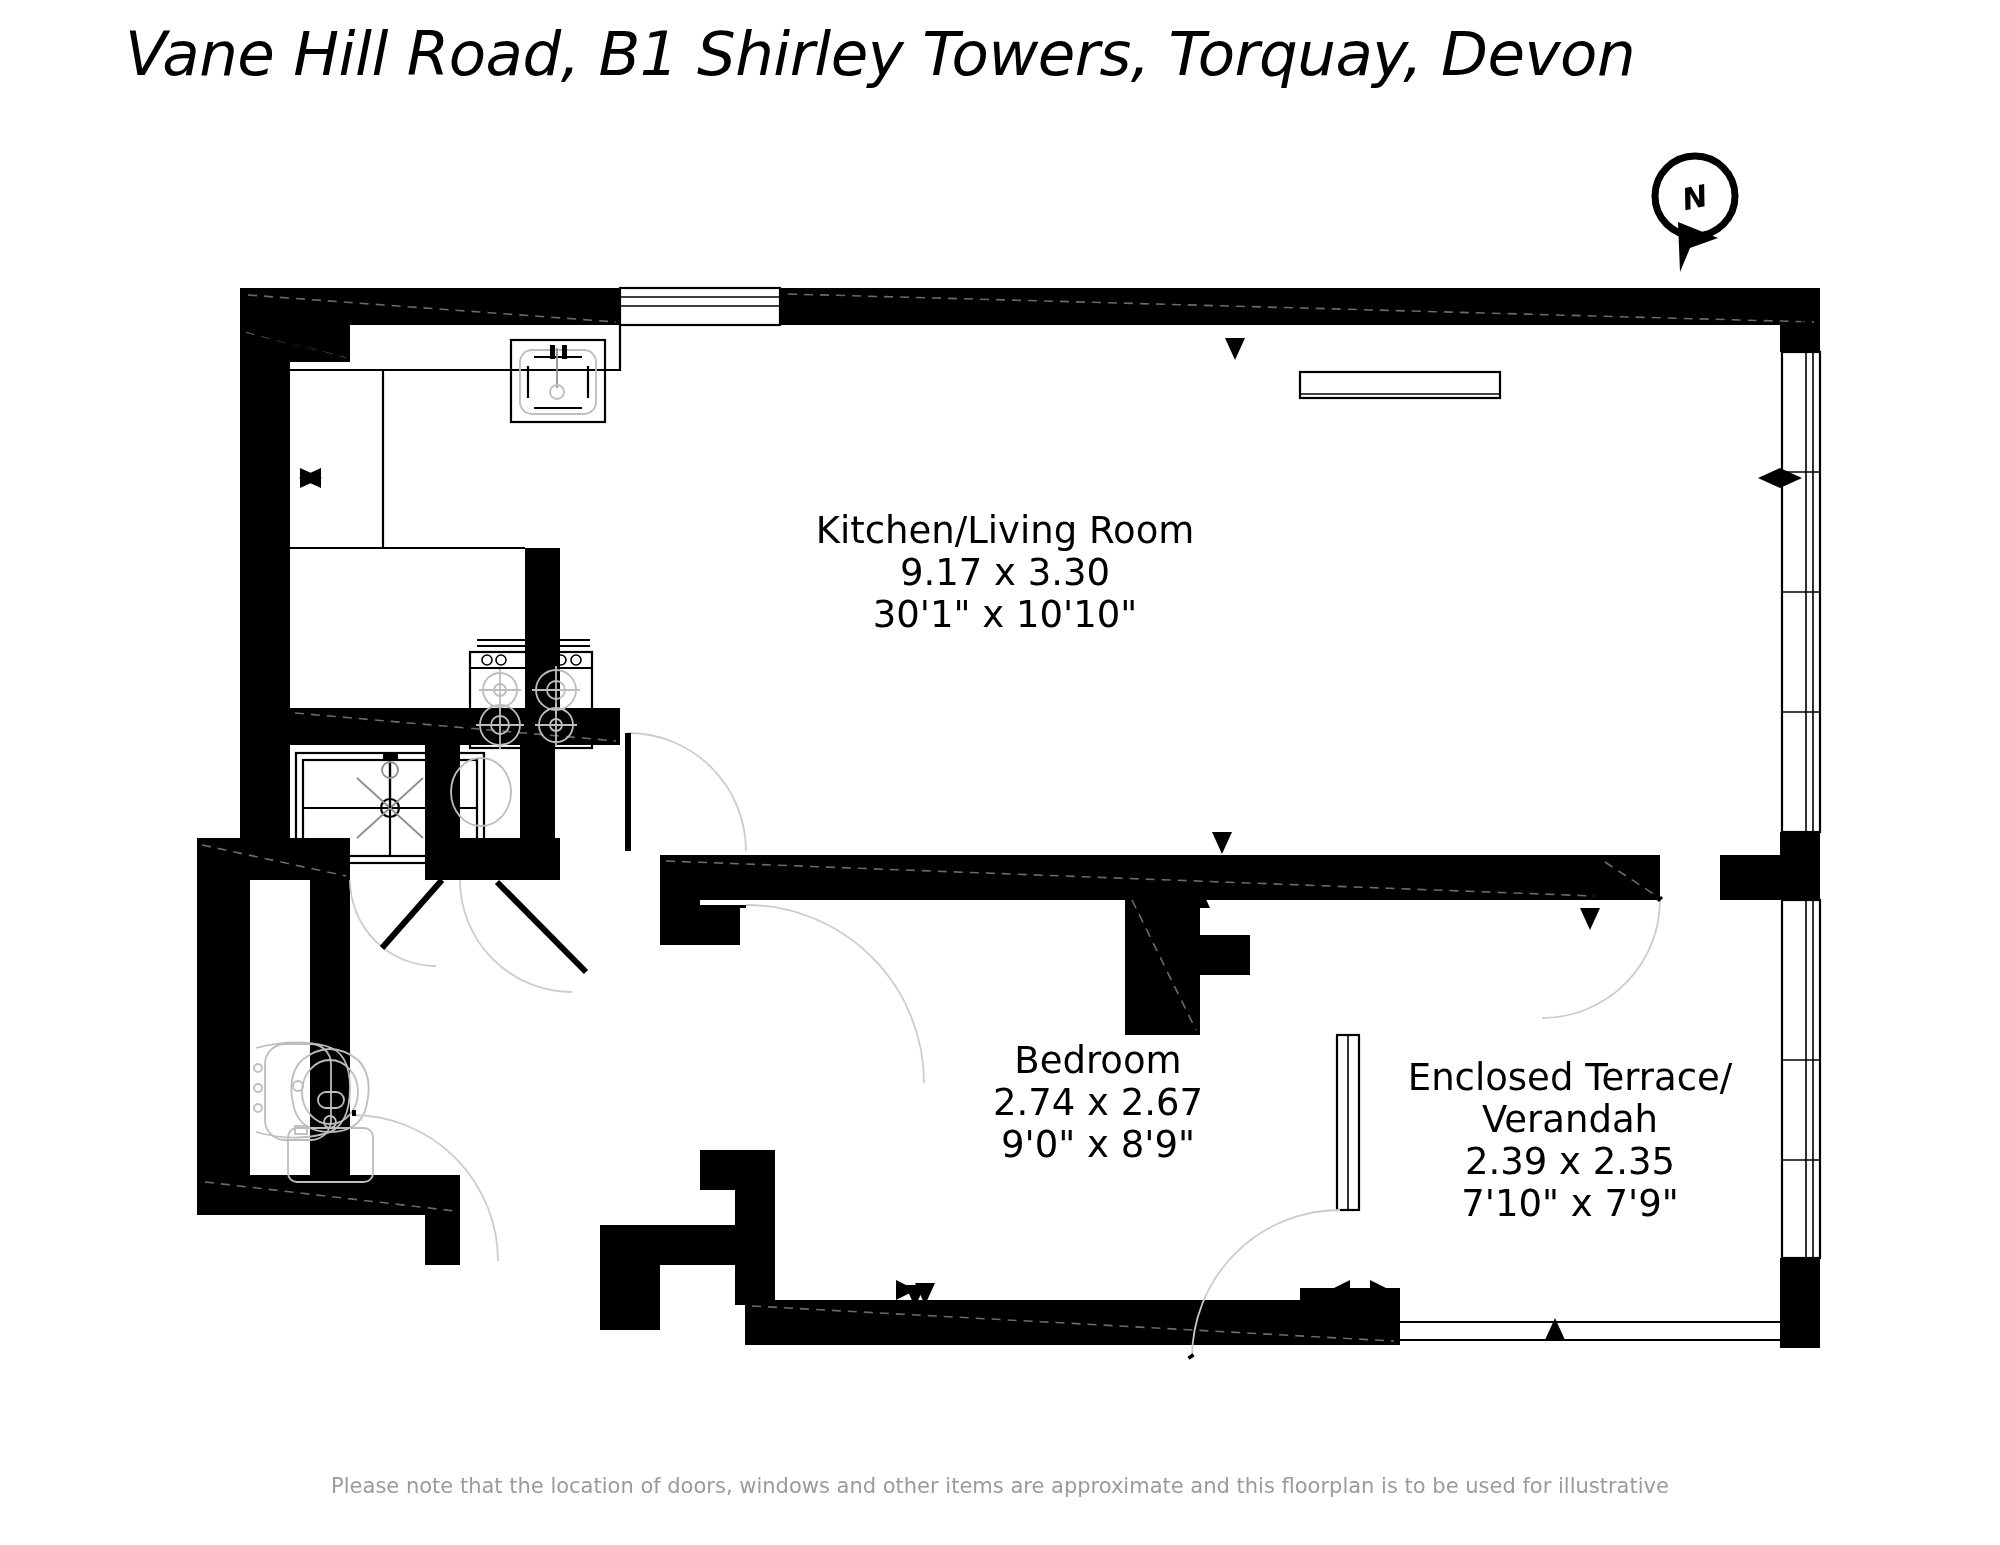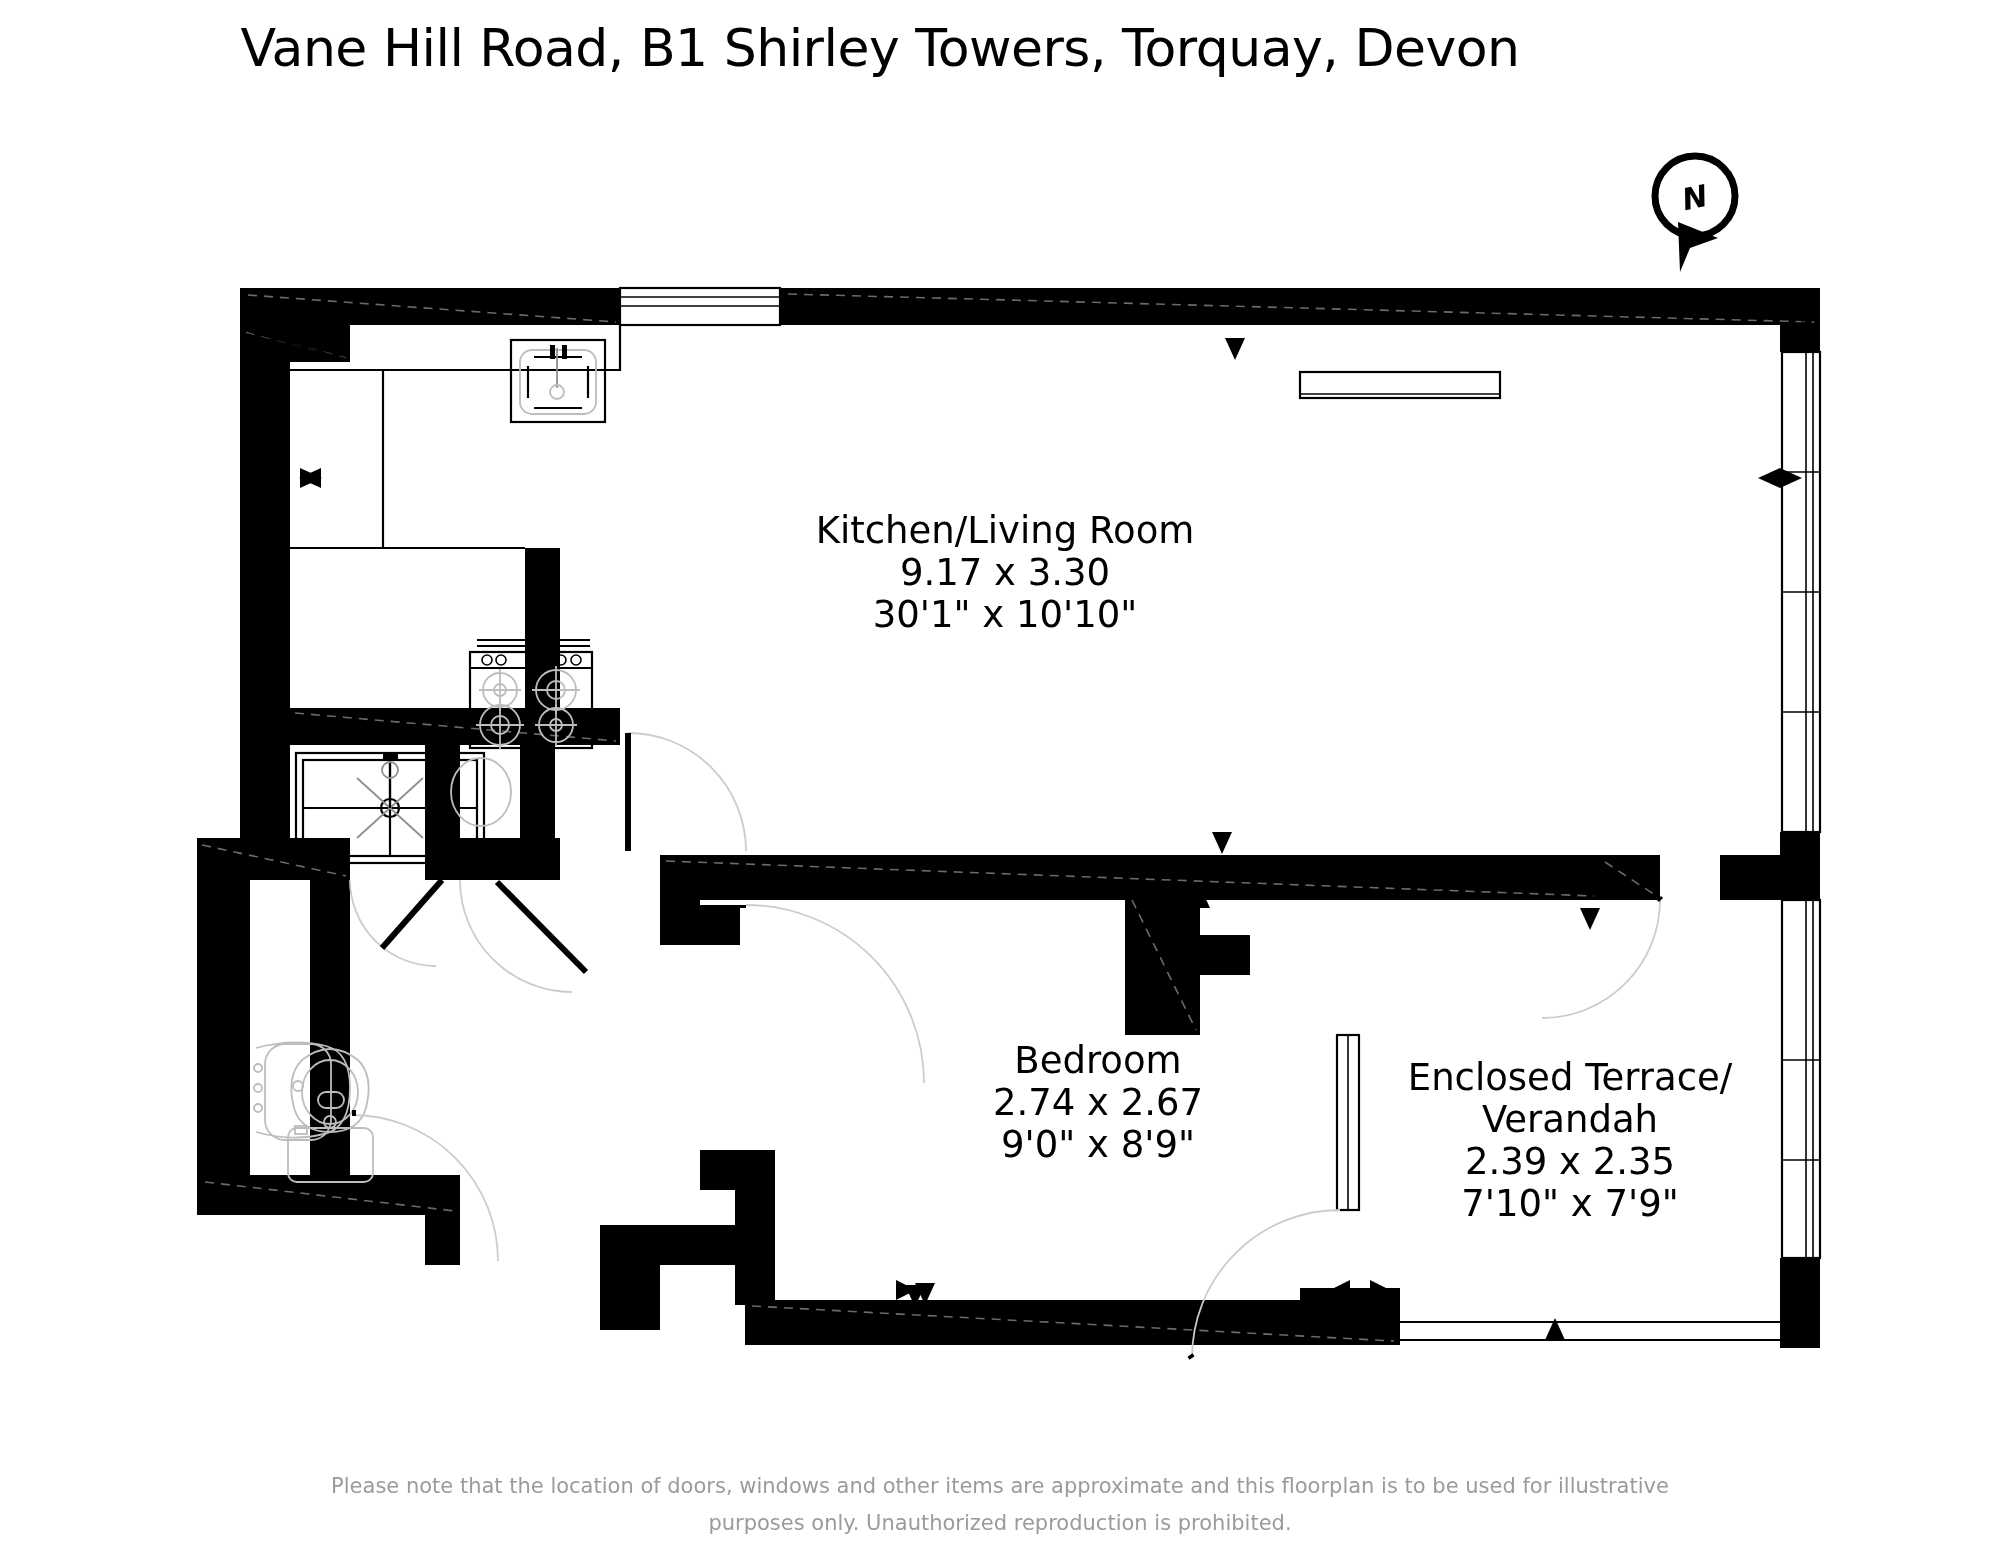--- a/index.html
+++ b/index.html
@@ -20,26 +20,27 @@
     width: 2000px;
     height: 1545px;
     background: #ffffff;
   }
   #plan-title {
     position: absolute;
     top: 18px;
     left: 0;
     width: 1760px;
     text-align: center;
-    font-size: 52px;
+    font-size: 61px;
     font-weight: 400;
     letter-spacing: -0.5px;
     color: #000000;
     font-family: "DejaVu Sans", sans-serif;
     white-space: nowrap;
+    font-style: italic;
   }
   #plan-svg-wrap {
     position: absolute;
     top: 0;
     left: 0;
     width: 2000px;
     height: 1545px;
   }
   svg { display: block; }
   .room-label {
@@ -382,16 +383,15 @@
         <text class="room-label" x="1570" y="1132">Verandah</text>
         <text class="room-dim" x="1570" y="1174">2.39 x 2.35</text>
         <text class="room-dim" x="1570" y="1216">7'10" x 7'9"</text>
       </g>
 
     </svg>
   </div>
 
   <div class="footer-note">
     <div>Please note that the location of doors, windows and other items are approximate and this floorplan is to be used for illustrative</div>
-    <div>purposes only. Unauthorized reproduction is prohibited.</div>
   </div>
 
 </div>
 
 </body></html>

